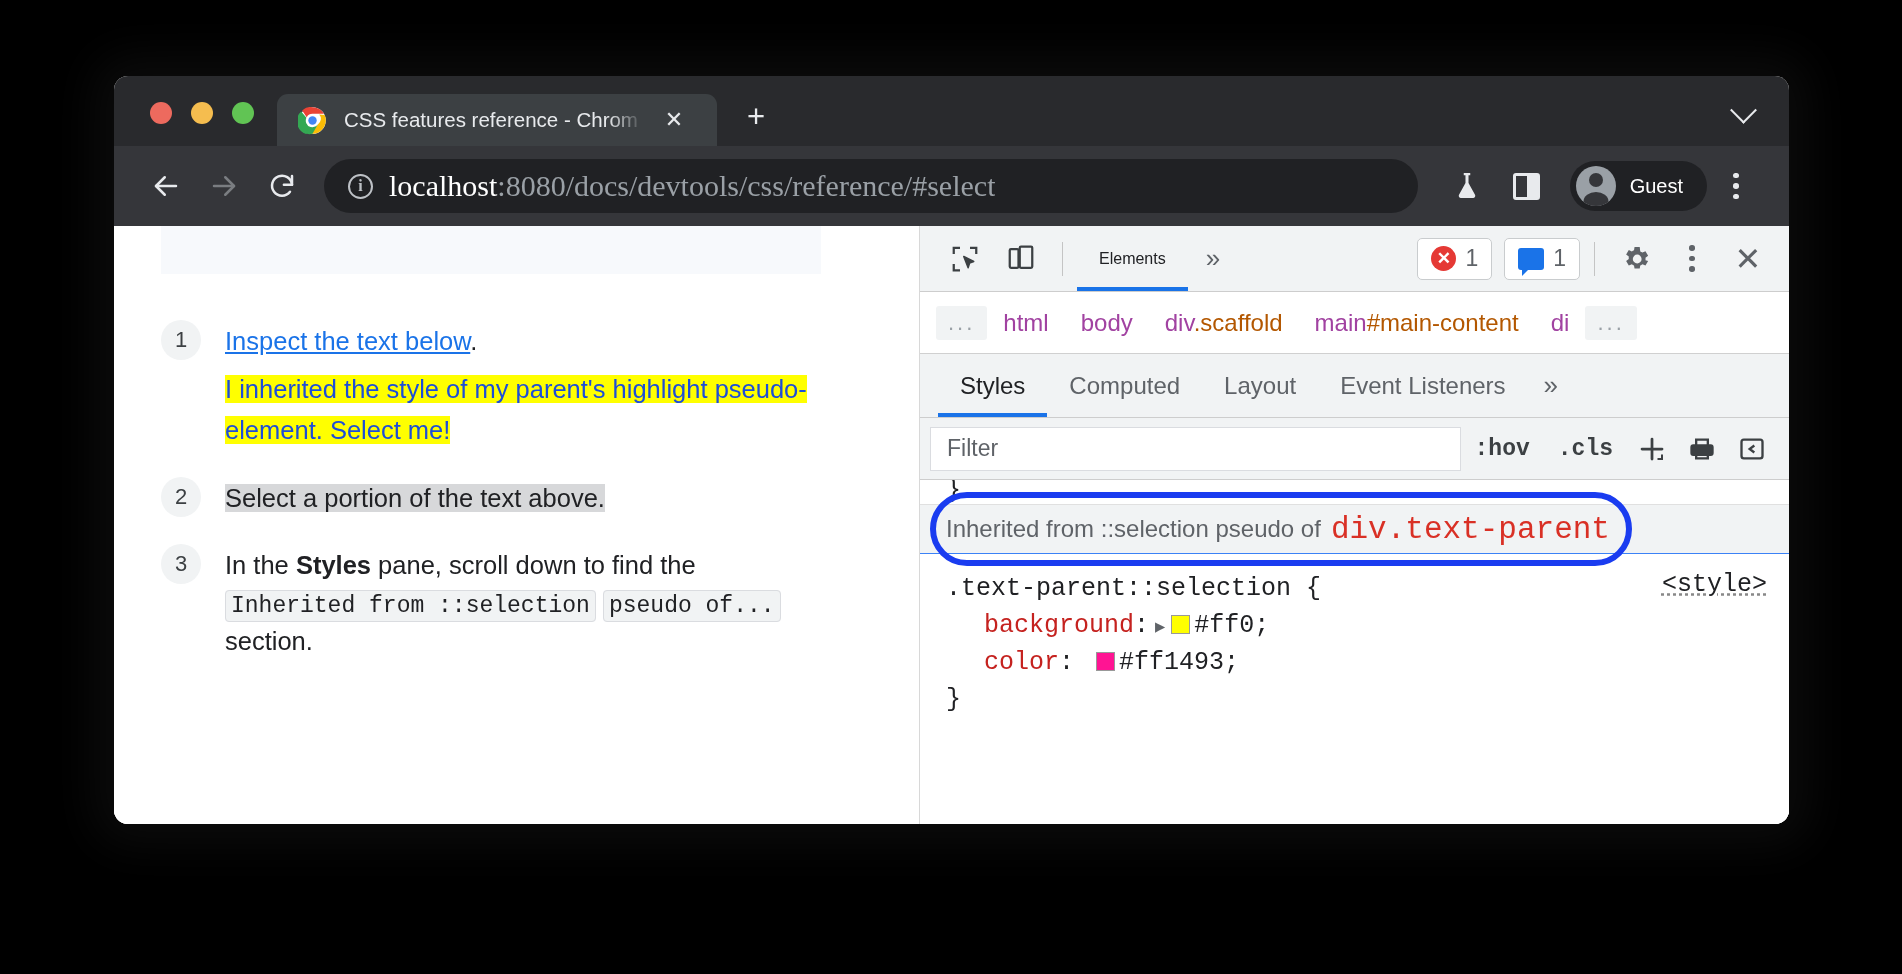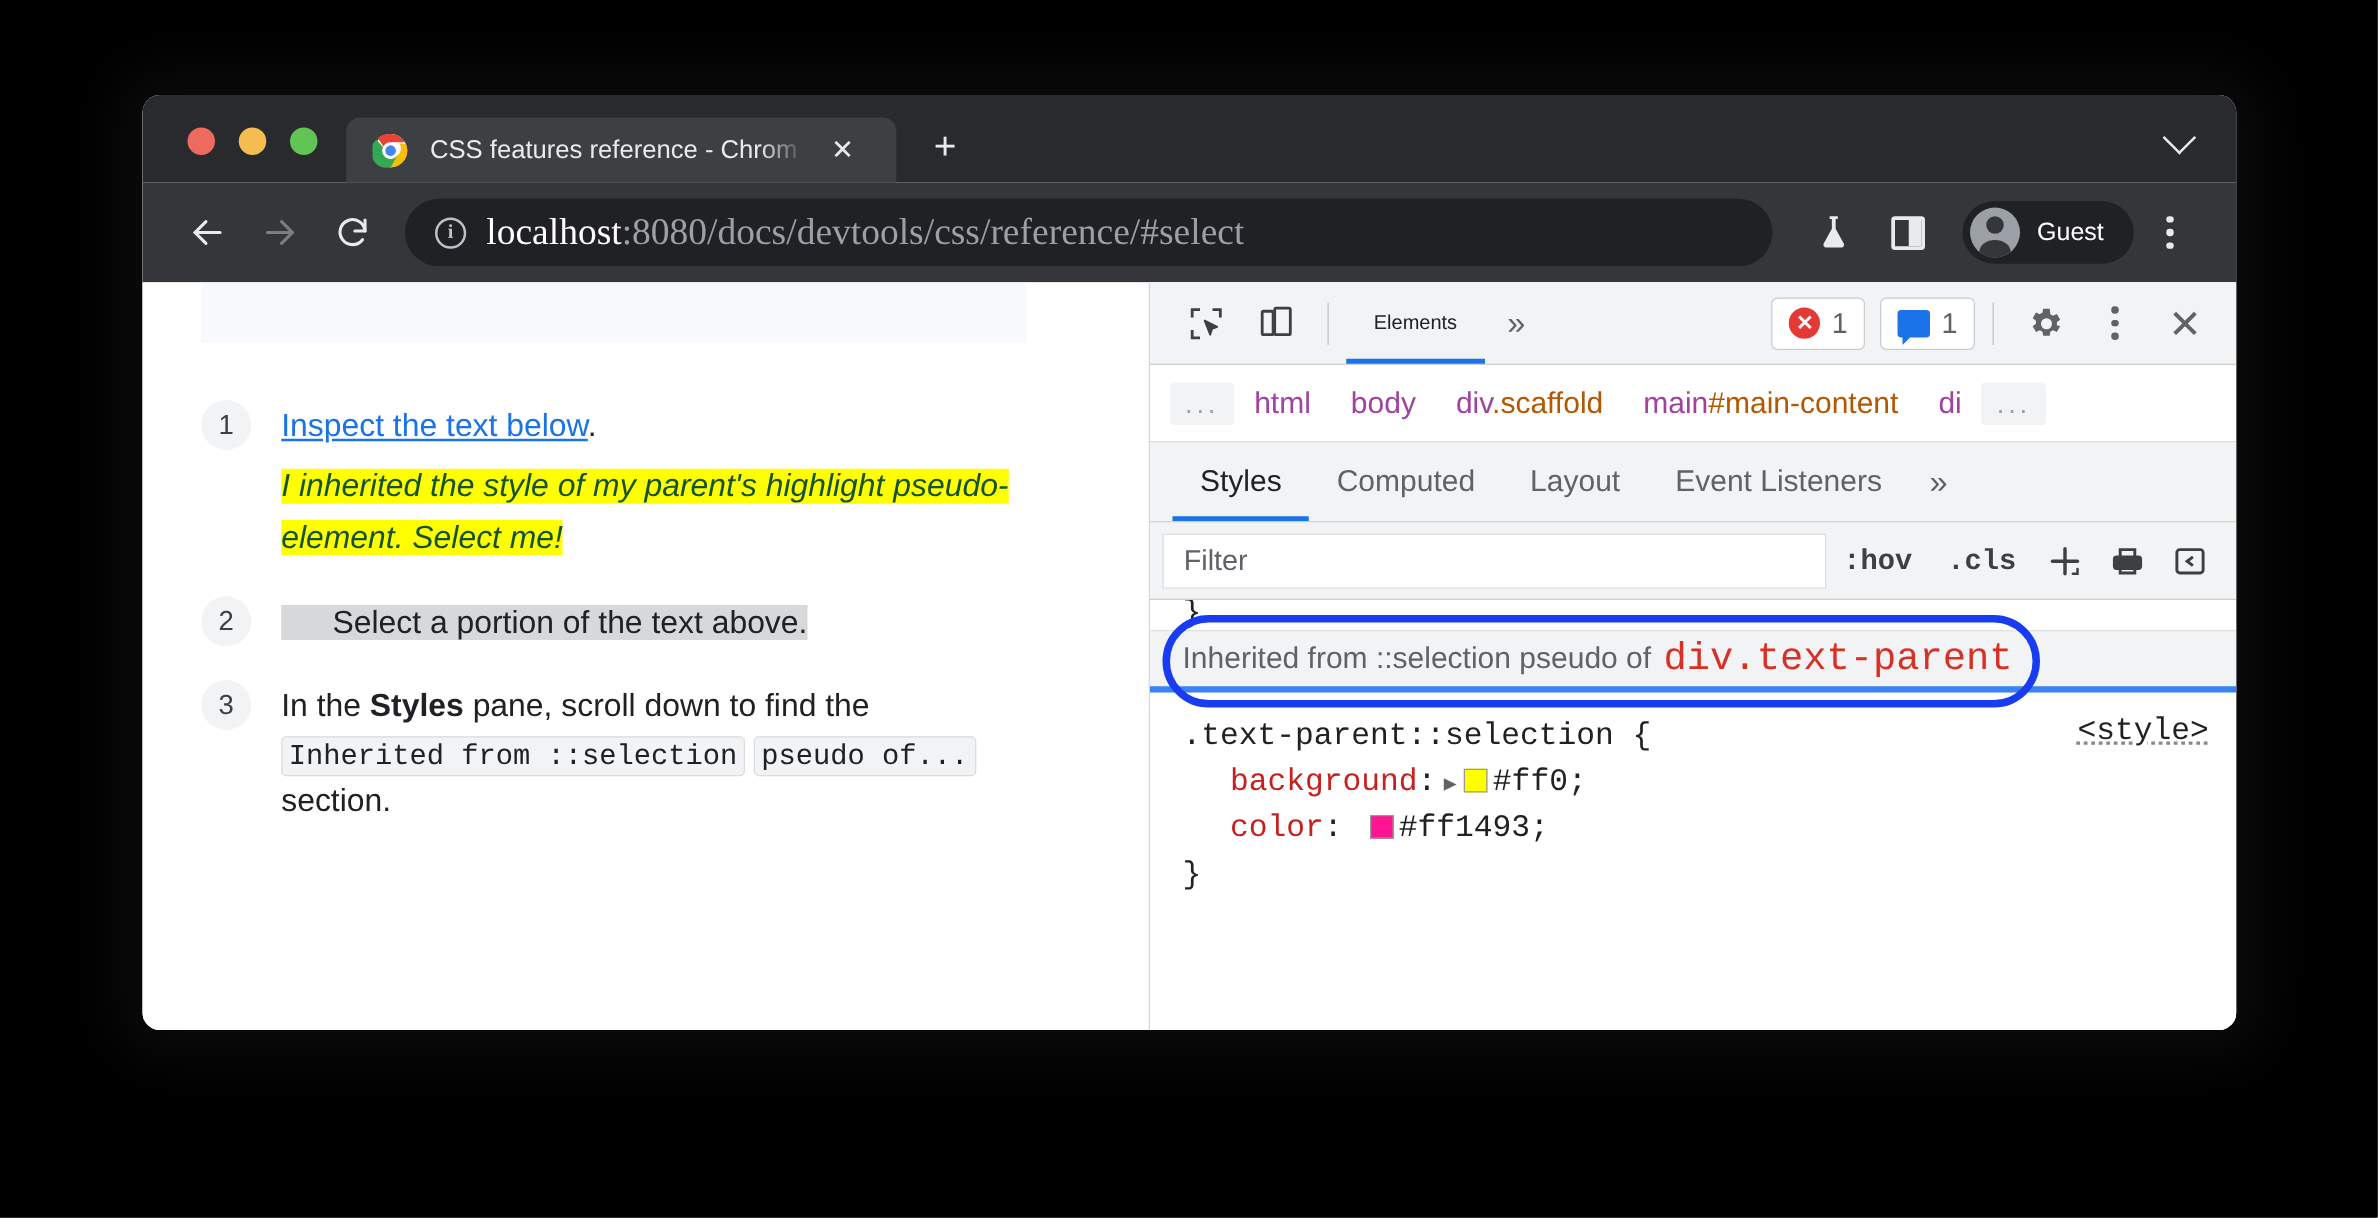--- a/index.html
+++ b/index.html
@@ -144,27 +144,26 @@
   .steps { position: absolute; left: 47px; top: 94px; width: 700px; }
   .step { display: flex; gap: 0; margin-bottom: 14px; }
   .num {
     width: 40px; height: 40px; border-radius: 50%; background: #f1f3f4;
     flex: none; display:flex; align-items:center; justify-content:center;
     color: #3c4043; font-size: 22px; margin-right: 24px;
   }
   .step-body { font-size: 25.5px; color: #202124; line-height: 1.48; padding-top: 3px; }
   .link { color: #1a73e8; text-decoration: underline; }
   .hl-line {
-    background: #ffff00; color: #14532d;
+    background: #ffff00; color: #1d4ed8;
     display: inline; box-decoration-break: clone;
     -webkit-box-decoration-break: clone;
     line-height: 1.62;
-    font-style: italic;
-  }
-  .sel-hl { background: #d7d8da; padding-left: 41px; }
+  }
+  .sel-hl { background: #d7d8da; }
   .code {
     font-family: "Liberation Mono", monospace;
     font-size: 23px;
     background: #f1f3f4;
     border: 1px solid #dadce0;
     border-radius: 4px;
     padding: 2px 5px;
     color: #202124;
     white-space: nowrap;
   }
@@ -236,21 +235,21 @@
     font-family: "Liberation Mono", monospace; font-size: 23px;
     font-weight: bold; color: #3c4043; padding: 0 14px; flex:none;
   }
   .fbar-ico { width: 50px; height: 46px; display:flex; align-items:center; justify-content:center; flex:none; color:#3c4043; }
 
   .styles-body { flex: 1; background: #fff; position: relative; overflow: hidden;
     font-family: "Liberation Mono", monospace; }
   .prev-brace { position: absolute; left: 26px; top: -4px; font-size: 25px; color: #202124; }
   .inherit-row {
     position: absolute; left: 0; right: 0; top: 24px;
-    height: 50px; background: #f1f3f4; border-top: 1px solid #e0e0e0; border-bottom: 5px solid #3b82f6;
+    height: 50px; background: #f1f3f4; border-top: 1px solid #e0e0e0; border-bottom: 1px solid #3b82f6;
     display: flex; align-items: center; padding-left: 26px;
     font-family: "Liberation Sans", sans-serif;
     font-size: 24px; color: #5f6368;
   }
   .inherit-row .sel-name { font-family: "Liberation Mono", monospace; color: #d93025; margin-left: 10px; font-size: 31px;}
   .blue-ring {
     position: absolute; left: 10px; top: 12px; width: 702px; height: 74px;
     border: 6px solid #1a3cf0; border-radius: 38px; pointer-events: none;
   }
   .rule { position: absolute; left: 26px; top: 90px; font-size: 25px; color: #202124; line-height: 1.48; }

